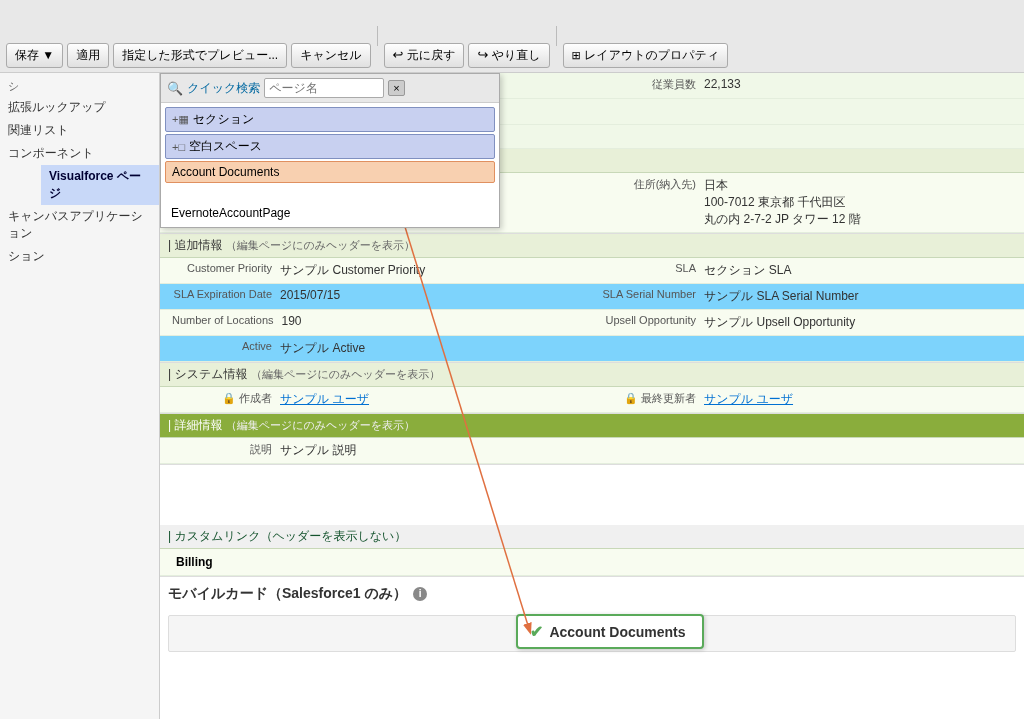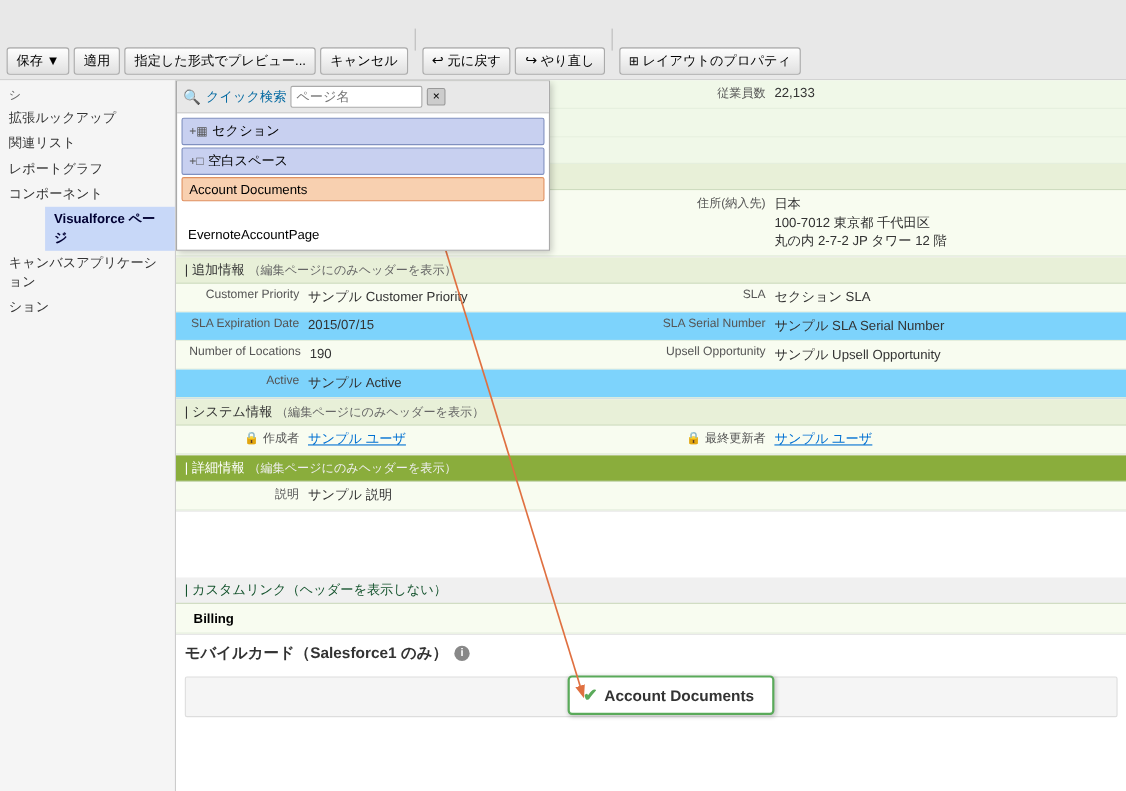--- a/index.html
+++ b/index.html
@@ -181,21 +181,20 @@
     <span style="font-size:11px;">⊞</span> <span>レイアウトのプロパティ</span>
   </button>
 </div>
 
 <div class="main-container">
 
   <div class="sidebar">
     <div class="sidebar-section-label">シ</div>
     <div class="sidebar-item">拡張ルックアップ</div>
     <div class="sidebar-item">関連リスト</div>
-    <div class="sidebar-item">レポートグラフ</div>
     <div class="sidebar-item">コンポーネント</div>
     <div class="sidebar-item active">Visualforce ページ</div>
     <div class="sidebar-item">キャンバスアプリケーション</div>
     <div class="sidebar-item">ション</div>
   </div>
 
   <div class="content-area">
 
     <div class="popup-panel">
       <div class="popup-header">

